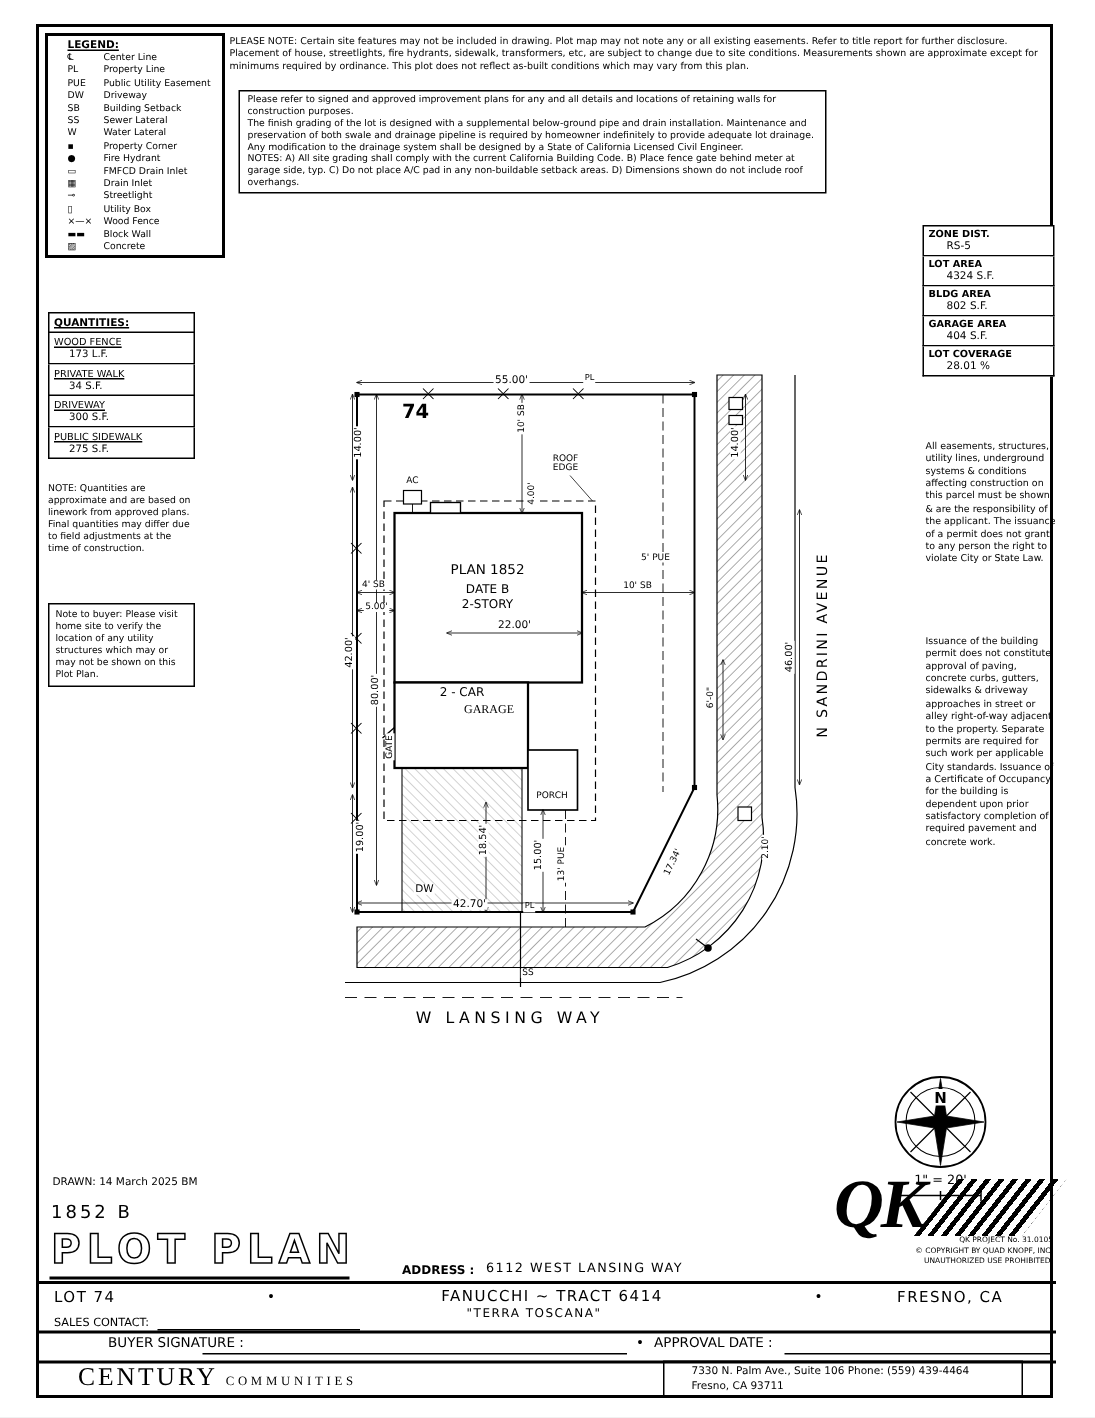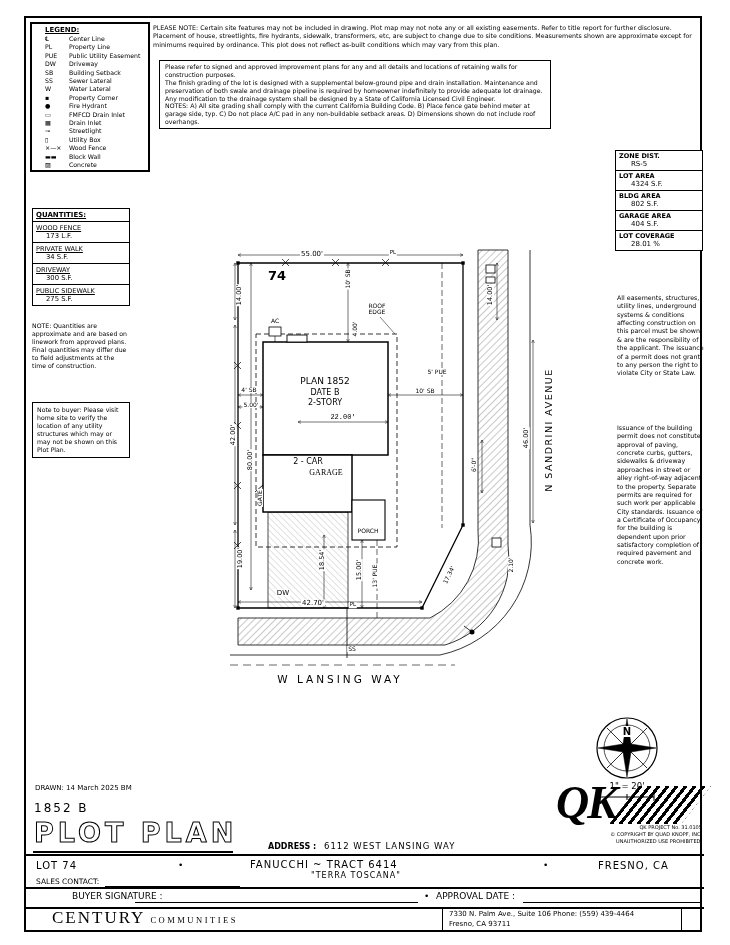--- a/index.html
+++ b/index.html
@@ -60,31 +60,31 @@
   
   .hline{position:absolute;left:26px;width:678px;height:1.5px;background:#000;}
   .drawn{left:35px;top:784px;font-size:7px;}
   .plan-num{left:34px;top:801px;font-size:12px;letter-spacing:2px;}
   .title-svg{left:32px;top:814px;}
   .title-underline{left:33px;top:851px;width:200px;height:1.5px;background:#000;}
   .addr-label{left:268px;top:842px;font-size:8px;font-weight:bold;}
   .addr-value{left:324px;top:841px;font-size:8.5px;letter-spacing:1px;}
   .lot-label{left:36px;top:860px;font-size:10px;letter-spacing:1px;}
   .bullet{font-size:9px;}
-  .tract{left:250px;top:859px;width:212px;text-align:left;font-size:10px;letter-spacing:1px;}
+  .tract{left:262px;top:859px;width:212px;text-align:center;font-size:10px;letter-spacing:1px;}
   .tract-name{left:250px;top:871px;width:212px;text-align:center;font-size:8px;letter-spacing:1px;}
   .city{left:598px;top:860px;font-size:10px;letter-spacing:1px;}
   .sales-label{left:36px;top:877px;font-size:7.5px;}
   .sig-line{position:absolute;height:1px;background:#000;}
   .buyer-label{left:36px;top:891px;font-size:9px;margin-left:36px;}
   .approval-label{left:436px;top:891px;font-size:9px;}
   .century{left:34px;top:908px;border-bottom:1.5px solid #000;padding:0 6px 2px 2px;}
   .century-main{font-family:Liberation Serif, serif;font-size:17px;letter-spacing:2px;margin-left:16px;}
   .century-sub{font-family:"Liberation Serif",serif;font-size:8.5px;letter-spacing:2.5px;}
-  .contact-box{left:442px;top:907px;width:240px;height:25px;border:1.2px solid #000;box-sizing:border-box;padding:1px 6px;font-size:7px;line-height:1.45;}
+  .contact-box{left:442px;top:907px;width:240px;height:25px;border:1.2px solid #000;box-sizing:border-box;padding:1px 18px;font-size:7px;line-height:1.45;}
 </style>
 </head>
 <body>
 
 <div class="page">
   <div class="sheet"></div>
 
   <div class="abs legend">
     <div class="legend-title">LEGEND:</div>
     <div class="legend-row"><span class="legend-sym">℄</span><span>Center Line</span></div>
@@ -229,35 +229,35 @@
       <line x1="155" y1="72" x2="170" y2="89" stroke="#000" stroke-width="0.5"></line>
 
       <rect x="261" y="20" width="9" height="8" fill="#fff" stroke="#000" stroke-width="0.8"></rect>
       <rect x="261" y="32" width="9" height="6" fill="#fff" stroke="#000" stroke-width="0.8"></rect>
       <rect x="267" y="293" width="9" height="9" fill="#fff" stroke="#000" stroke-width="0.8"></rect>
       <circle cx="247" cy="387" r="2.5" fill="#000"></circle>
       <line x1="247" y1="387" x2="239" y2="381" stroke="#000" stroke-width="0.8"></line>
     </svg>
 
     <span class="lbl lot-num" style="left:52px;top:30px;">74</span>
-    <span class="lbl f7" style="left:87px;top:9px;text-align:center;">55.00'</span>
+    <span class="lbl f7" style="left:116px;top:9px;text-align:center;">55.00'</span>
     <span class="lbl f5" style="left:168px;top:8px;">PL</span>
     <span class="lbl rot f6" style="left:123px;top:34px;">10' SB</span>
     <span class="lbl rot" style="left:14px;top:50px;">14.00'</span>
     <span class="lbl f6" style="left:50px;top:76px;">AC</span>
     <span class="lbl f6" style="left:152px;top:64px;width:28px;white-space:normal;text-align:center;">ROOF EDGE</span>
     <span class="lbl rot f6" style="left:130px;top:84px;">4.00'</span>
     <span class="lbl f9" style="left:100px;top:136px;">PLAN 1852</span>
     <span class="lbl f8" style="left:100px;top:148px;">DATE B</span>
     <span class="lbl f8" style="left:100px;top:158px;">2-STORY</span>
     <span class="lbl f6" style="left:212px;top:127px;">5' PUE</span>
     <span class="lbl f6" style="left:200px;top:146px;">10' SB</span>
     <span class="lbl f6" style="left:24px;top:145px;">4' SB</span>
     <span class="lbl f6" style="left:26px;top:160px;">5.00'</span>
-    <span class="lbl f7" style="left:118px;top:172px;font-family:Liberation Mono, monospace;">22.00'</span>
+    <span class="lbl f7" style="left:118px;top:172px;">22.00'</span>
     <span class="lbl rot" style="left:8px;top:190px;">42.00'</span>
     <span class="lbl rot" style="left:25px;top:215px;">80.00'</span>
     <span class="lbl f8" style="left:83px;top:217px;">2 - CAR</span>
     <span class="lbl f8" style="left:101px;top:228px;font-family:Liberation Serif, serif;">GARAGE</span>
     <span class="lbl rot f6" style="left:35px;top:253px;">GATE</span>
     <span class="lbl f6" style="left:143px;top:286px;">PORCH</span>
     <span class="lbl rot" style="left:15px;top:313px;">19.00'</span>
     <span class="lbl rot" style="left:97px;top:315px;">18.54'</span>
     <span class="lbl rot" style="left:134px;top:325px;">15.00'</span>
     <span class="lbl rot f6" style="left:150px;top:331px;">13' PUE</span>

